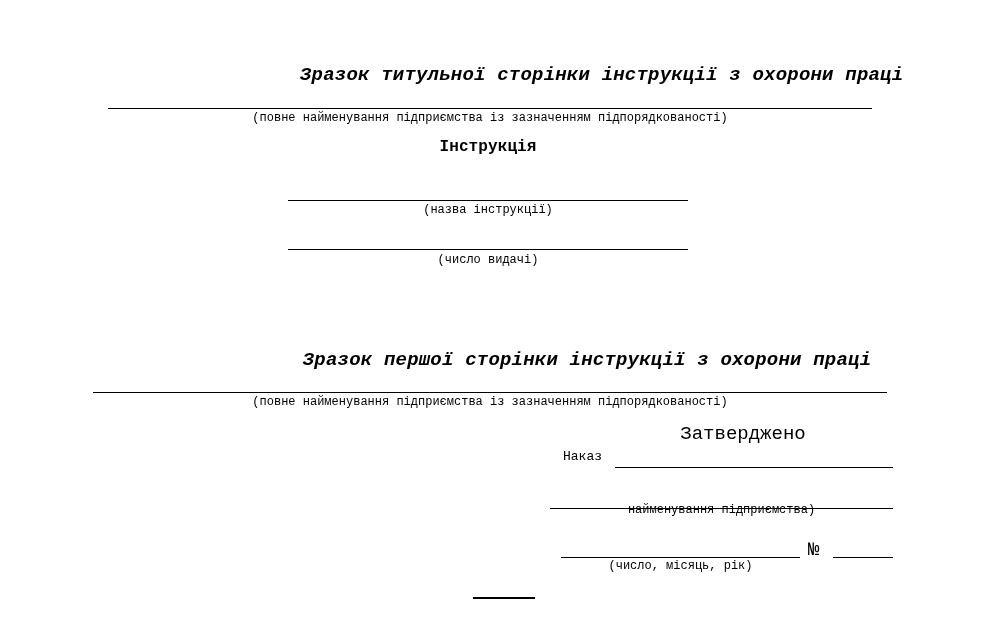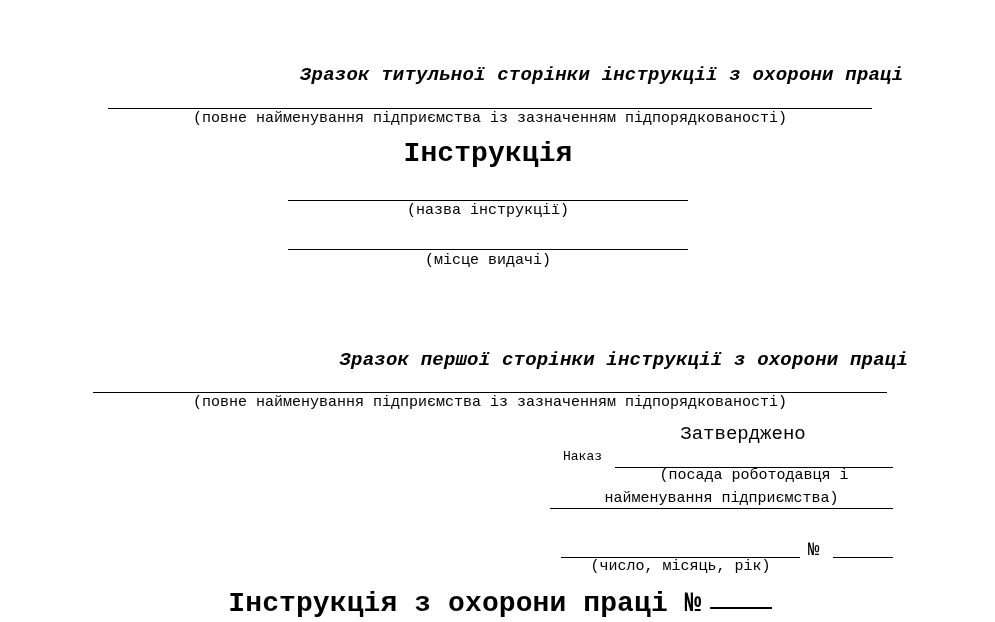--- a/index.html
+++ b/index.html
@@ -39,30 +39,30 @@
     border-top: 1.6px solid #000;
     height: 0;
   }
   .rule-thin {
     border-top: 1.3px solid #000;
     height: 0;
   }
 
   
   .caption {
-    font-size: 15px;
+    font-size: 12px;
     line-height: 13px;
     white-space: nowrap;
     text-align: center;
   }
 
   
   .doc-title {
     font-weight: bold;
-    font-size: 28px;
+    font-size: 16px;
     text-align: center;
     white-space: nowrap;
     letter-spacing: 0.1px;
   }
   .doc-title .blank {
     display: inline-block;
     border-bottom: 2px solid #000;
     vertical-align: 2px;
   }
 
@@ -98,45 +98,44 @@
 
   <div class="abs doc-title" style="left:288px; top:138px; width:400px;">Інструкція</div>
 
 
   <div class="abs rule-thin" style="left:288px; top:200px; width:400px;"></div>
 
   <div class="abs caption" style="left:288px; top:204px; width:400px;">(назва інструкції)</div>
 
   <div class="abs rule-thin" style="left:288px; top:249px; width:400px;"></div>
 
-  <div class="abs caption" style="left:288px; top:254px; width:400px;">(місце видачі)</div>
+  <div class="abs caption" style="left:288px; top:254px; width:400px;">(число видачі)</div>
 
-  <div class="abs section-heading" style="left:308px; top:349px; width:600px;">Зразок першої сторінки інструкції з охорони праці</div>
+  <div class="abs section-heading" style="left:287px; top:349px; width:600px;text-align:center;">Зразок першої сторінки інструкції з охорони праці</div>
 
   <div class="abs rule" style="left:93px; top:392px; width:794px;"></div>
 
   <div class="abs caption" style="left:108px; top:396px; width:764px;">(повне найменування підприємства із зазначенням підпорядкованості)</div>
 
   <div class="abs approve-word" style="left:593px; top:423px; width:300px;">Затверджено</div>
 
   <div class="abs order-word" style="left:563px; top:449px;">Наказ</div>
 
   <div class="abs blank-line" style="left:615px; top:467px; width:278px;"></div>
 
-  <div class="abs caption" style="left:615px; top:469px; width:278px;">(посада роботодавця і</div>
 
   <div class="abs blank-line" style="left:550px; top:508px; width:343px;"></div>
 
-  <div class="abs caption" style="left:550px; top:492px; width:343px;">найменування підприємства)</div>
+  <div class="abs caption" style="left:550px; top:504px; width:343px;">найменування підприємства)</div>
 
   <div class="abs blank-line" style="left:561px; top:557px; width:239px;"></div>
 
   <div class="abs caption" style="left:561px; top:560px; width:239px;">(число, місяць, рік)</div>
 
   <div class="abs numero" style="left:808px; top:539px;">№</div>
 
   <div class="abs blank-line" style="left:833px; top:557px; width:60px;"></div>
 
   <div class="abs doc-title" style="left:200px; top:588px; width:600px; text-align:center;">
-    <span>Інструкція з охорони праці №</span><span class="blank" style="width:62px; margin-left:8px;"></span>
+    <span class="blank" style="width:62px; margin-left:8px;"></span>
   </div>
 
 </div>
 
 </body></html>

